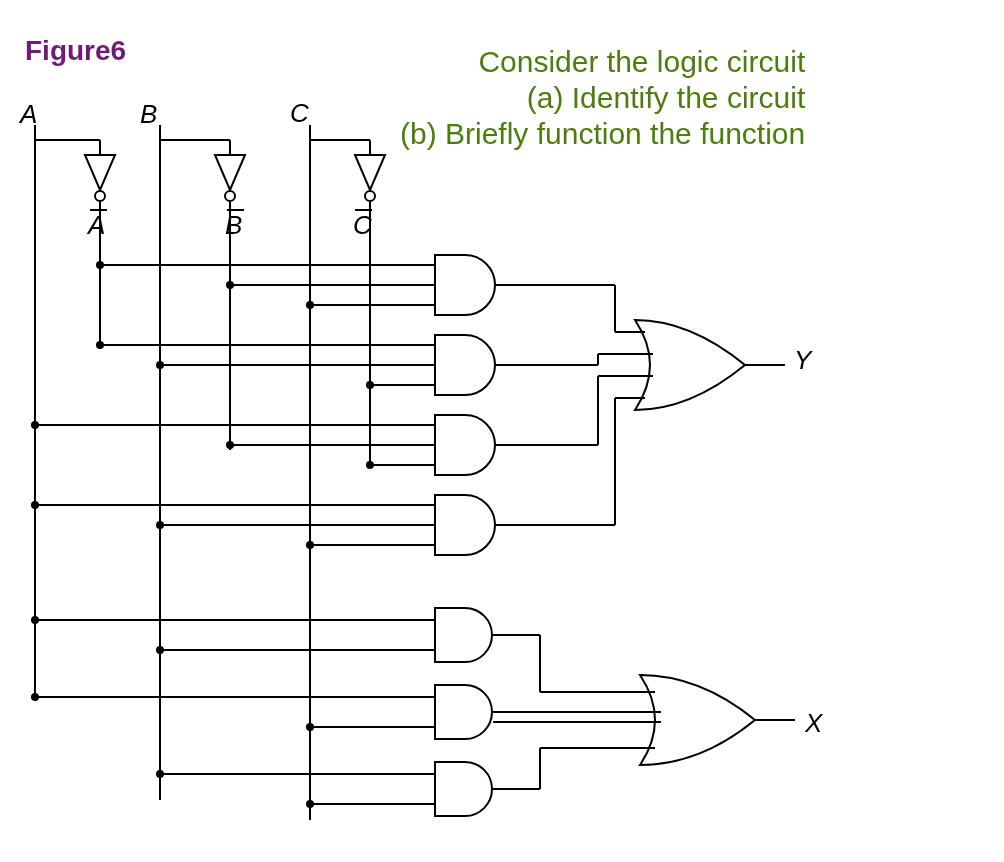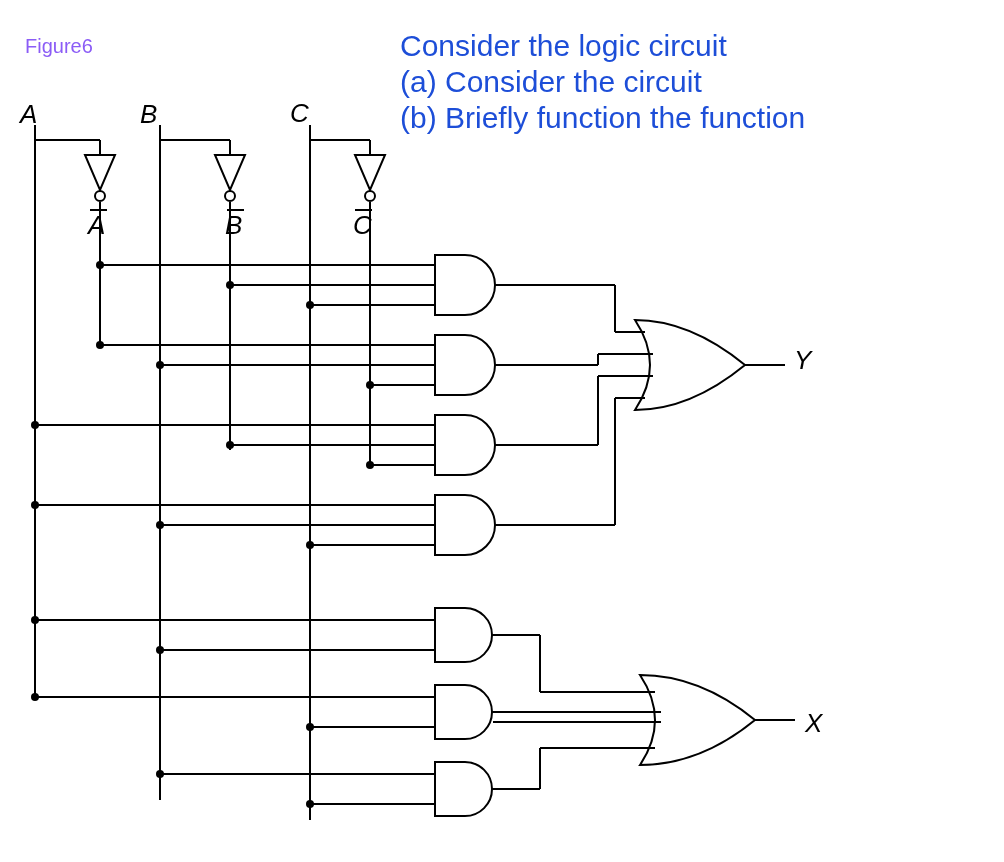--- a/index.html
+++ b/index.html
@@ -7,32 +7,33 @@
       font-family: Arial, Helvetica, sans-serif;
       background: #fff;
       width: 1004px;
       height: 862px;
       position: relative;
     }
     .figure-label {
       position: absolute;
       top: 35px;
       left: 25px;
-      font-size: 20px;
-      color: #8b5cf6;
-      font-weight: normal;
+      font-size: 28px;
+      color: #701a75;
+      font-weight: bold;
     }
     .question-block {
       position: absolute;
-      top: 28px;
+      top: 44px;
       left: 400px;
       font-size: 30px;
       line-height: 1.2;
-      color: #1d4ed8;
+      color: #4d7c0f;
       max-width: 600px;
+      text-align: right;
     }
     .label {
       position: absolute;
       font-size: 26px;
       font-style: italic;
       color: #000;
     }
     .label-A { top: 99px; left: 20px; }
     .label-B { top: 99px; left: 140px; }
     .label-C { top: 98px; left: 290px; }
@@ -55,21 +56,21 @@
       left: 25px;
     }
   </style>
 </head>
 <body>
 
 <div class="figure-label">Figure6</div>
 
 <div class="question-block">
   <div>Consider the logic circuit</div>
-  <div>(a) Consider the circuit</div>
+  <div>(a) Identify the circuit</div>
   <div>(b) Briefly function the function</div>
 </div>
 
 <div class="label label-A">A</div>
 <div class="label label-B">B</div>
 <div class="label label-C">C</div>
 
 <div class="label label-Abar">A</div>
 <div class="label label-Bbar">B</div>
 <div class="label label-Cbar">C</div>

